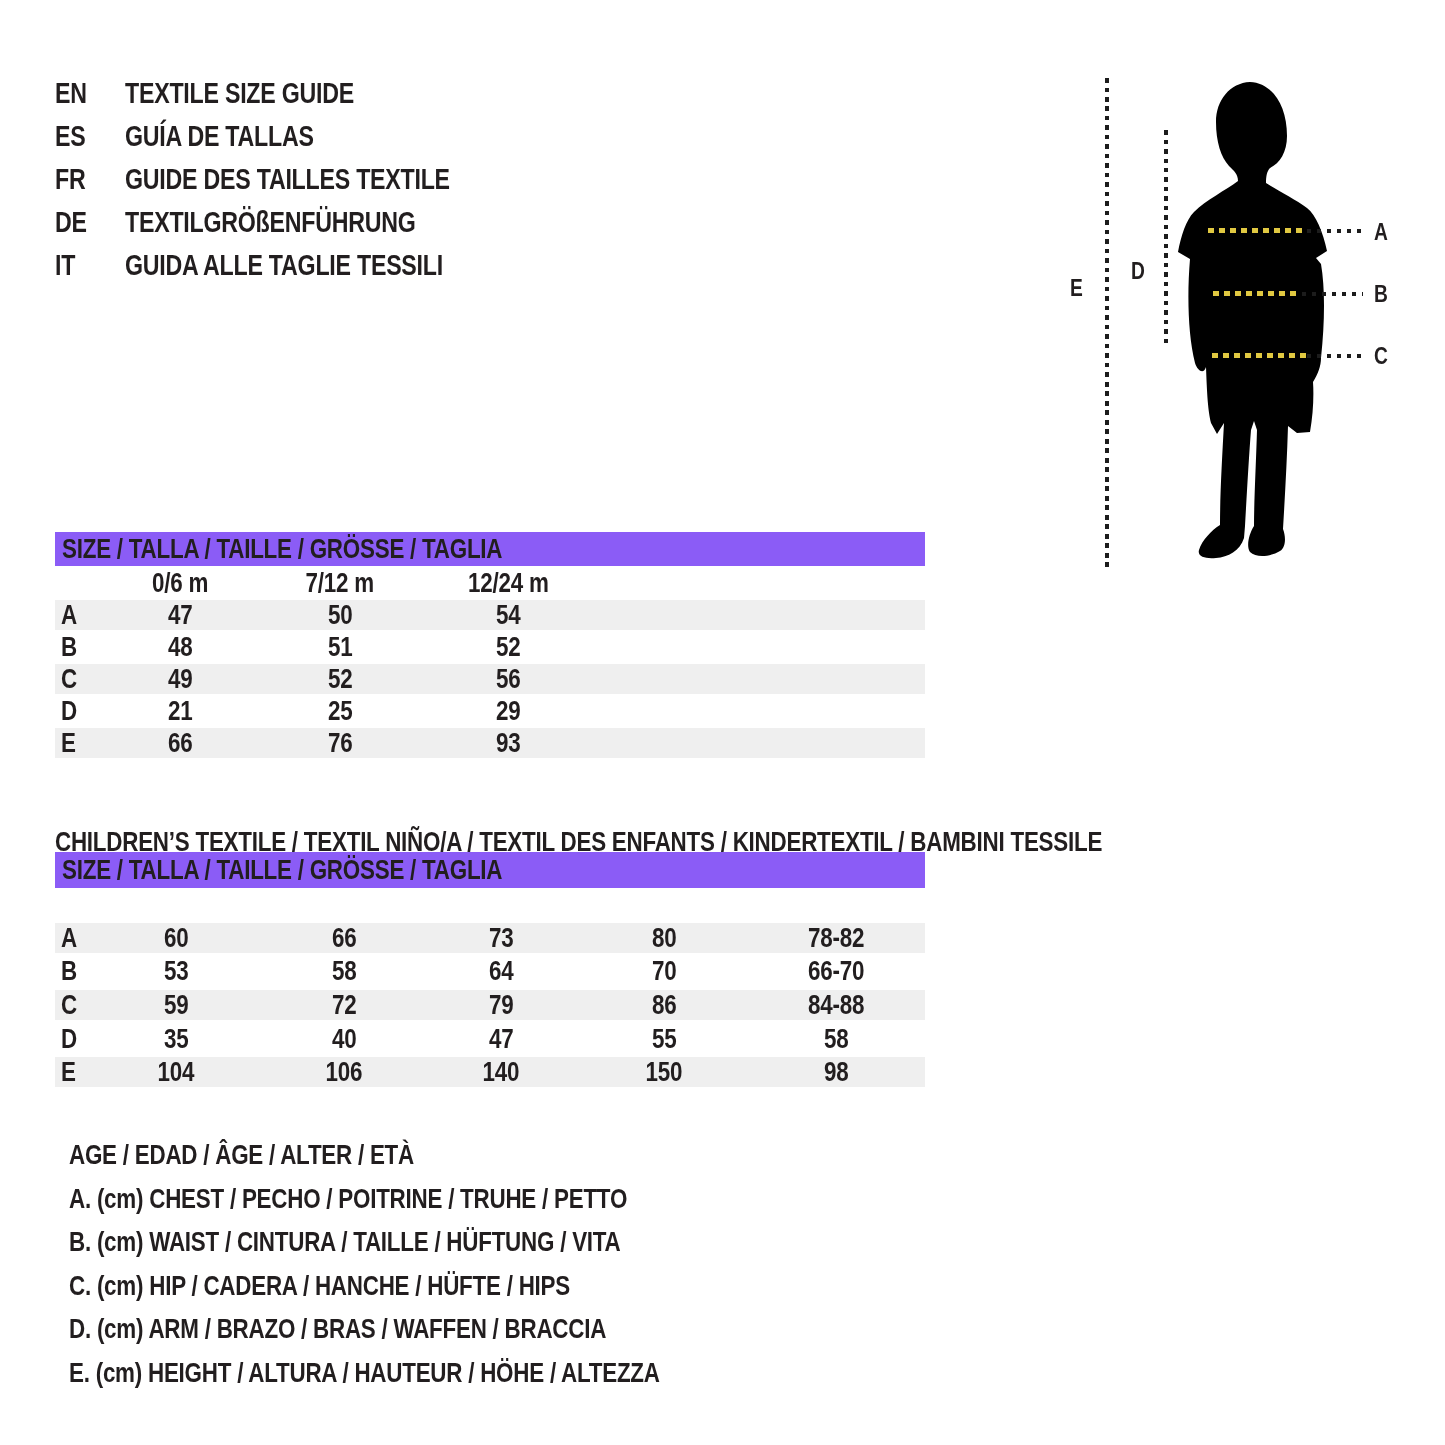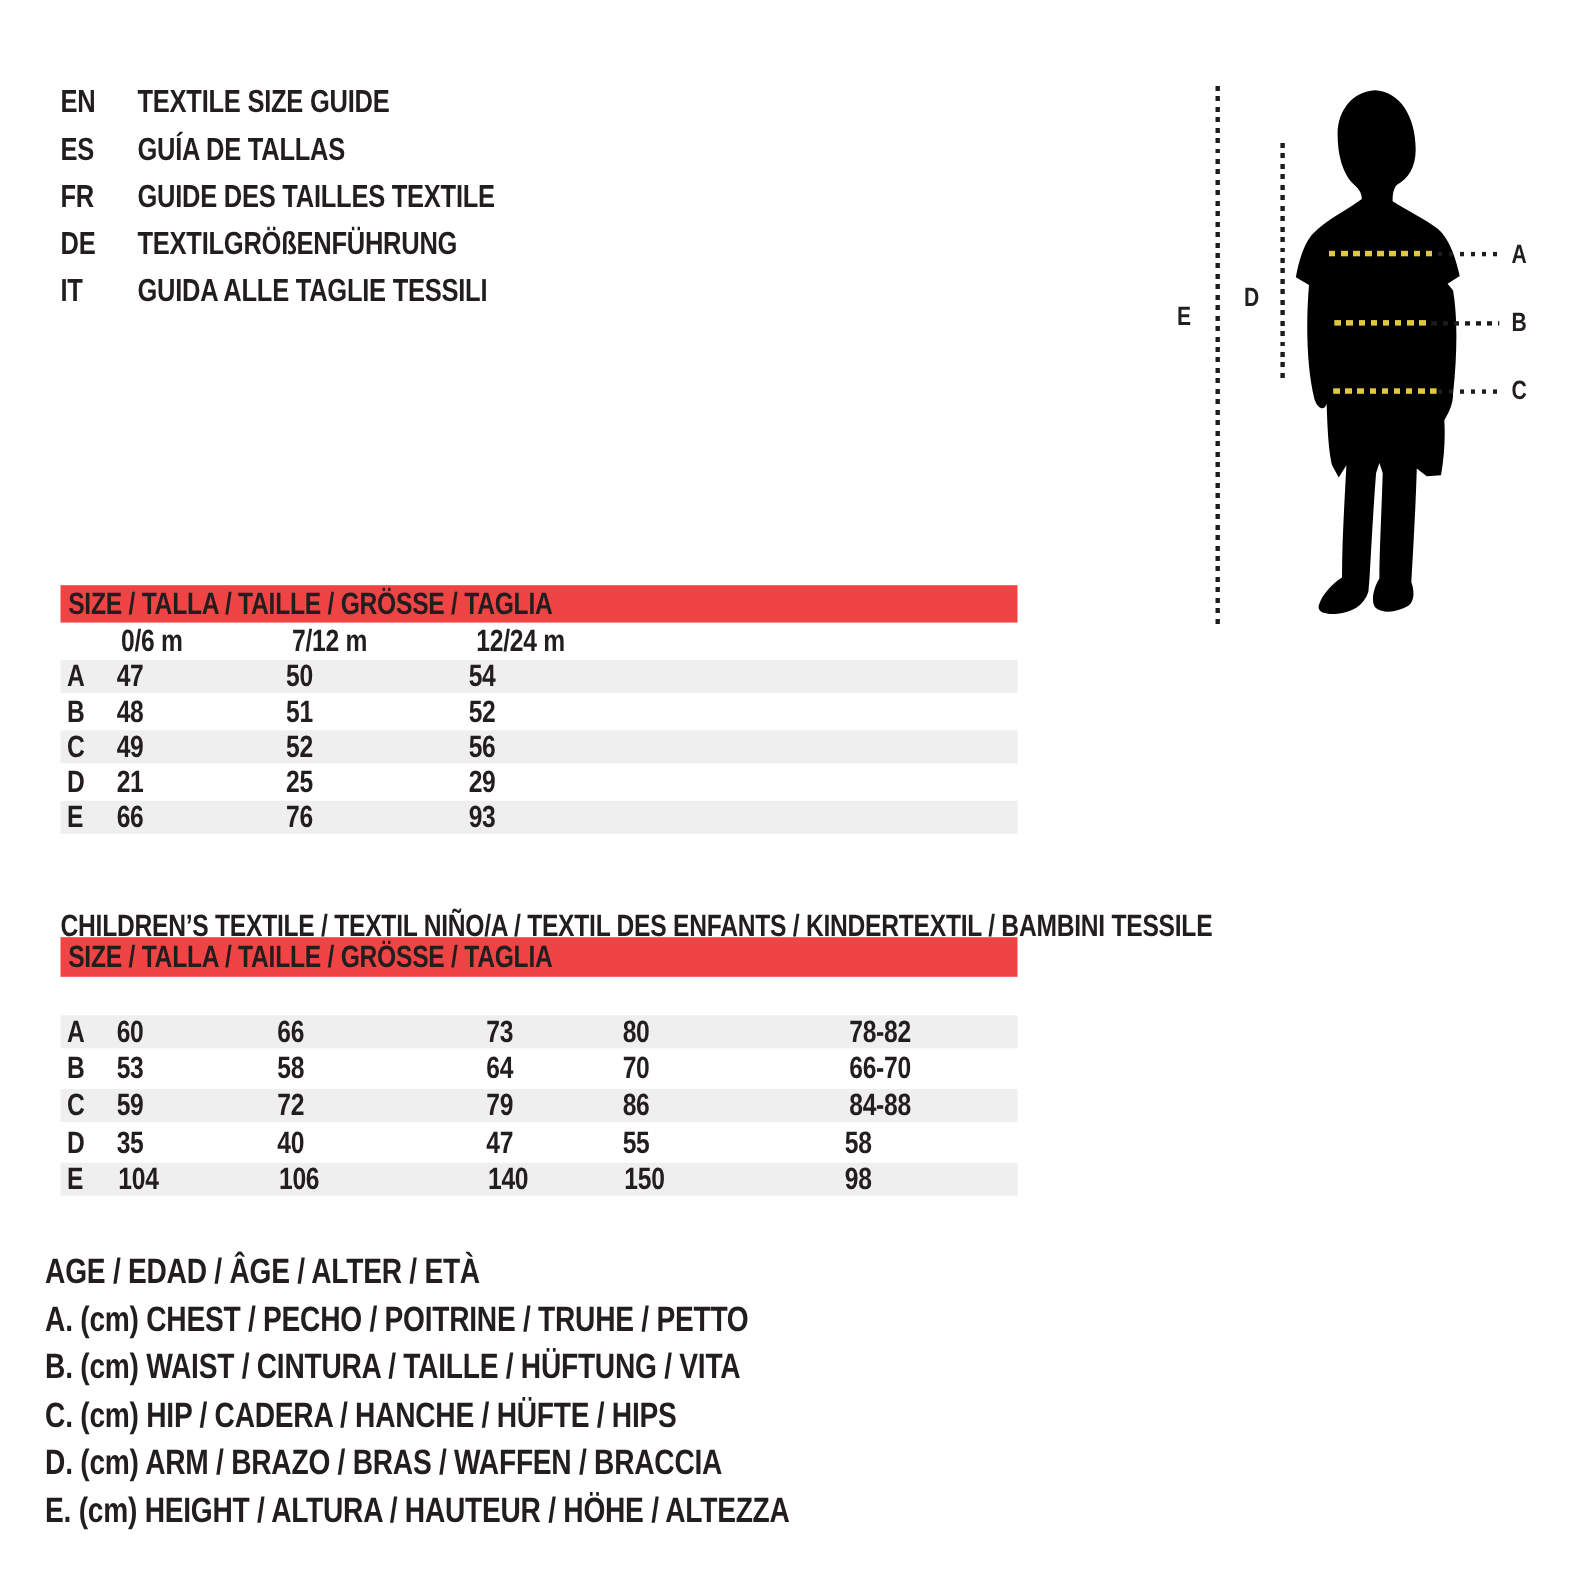--- a/index.html
+++ b/index.html
@@ -35,31 +35,31 @@
   
   .vdash{width:4px;background:repeating-linear-gradient(180deg,#1c1c1c 0 4.5px,transparent 4.5px 9.5px);}
   .ydash{height:5px;background:repeating-linear-gradient(90deg,#e0c841 0 6px,transparent 6px 11px);}
   .kdots{height:4px;background:repeating-linear-gradient(90deg,#1c1c1c 0 4px,transparent 4px 10px);}
   .fig-letter{position:absolute;font-size:24px;font-weight:700;height:30px;line-height:30px;}
 
   
   .sec-title{position:absolute;left:55px;height:30px;line-height:30px;font-size:28px;font-weight:700;}
 
   
-  .size-bar{position:absolute;left:55px;width:870px;background:#ef4444;font-size:28px;font-weight:700;}
+  .size-bar{position:absolute;left:55px;width:870px;background:#8b5cf6;font-size:28px;font-weight:700;}
   .size-bar .tx{margin-left:7px;}
   .thead,.trow{position:absolute;left:55px;width:870px;height:30px;line-height:30px;font-size:28px;font-weight:700;}
   .trow.alt{background:#efefef;}
   .grid-b{display:grid;grid-template-columns:48px 154px 166px 170px 1fr;}
   .grid-c{display:grid;grid-template-columns:48px 146px 190px 124px 202px 142px 1fr;}
-  .cell{}
+  .cell{text-align:center;}
   .rlabel{text-align:left;padding-left:6px;}
 
   
-  .legend-row{position:absolute;left:41px;height:30px;line-height:30px;font-size:32px;font-weight:700;}
+  .legend-row{position:absolute;left:69px;height:30px;line-height:30px;font-size:28px;font-weight:700;}
 </style>
 </head>
 <body>
 
 <div id="page">
 
   <div>
     <div class="lang-row" style="top:76px;">
       <span class="lang-code"><span class="tx">EN</span></span>
       <span class="lang-title"><span class="tx">TEXTILE SIZE GUIDE</span></span>

